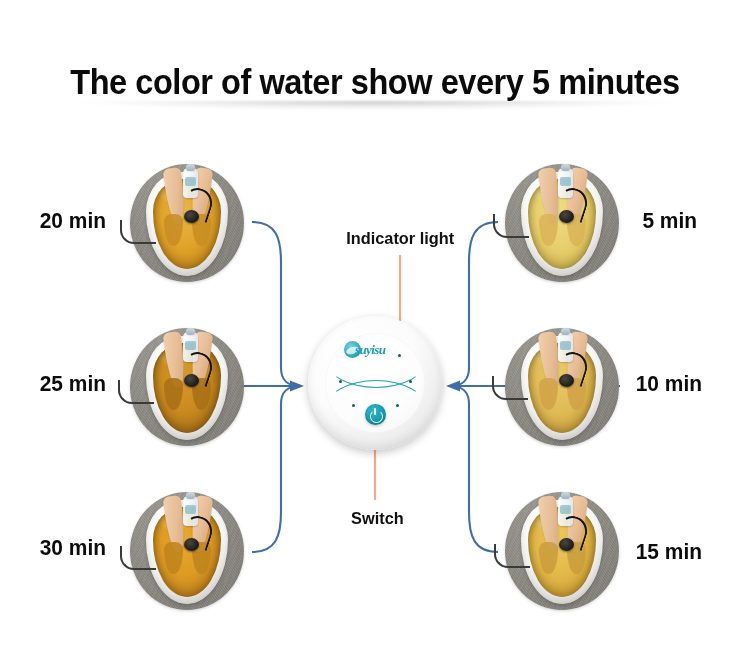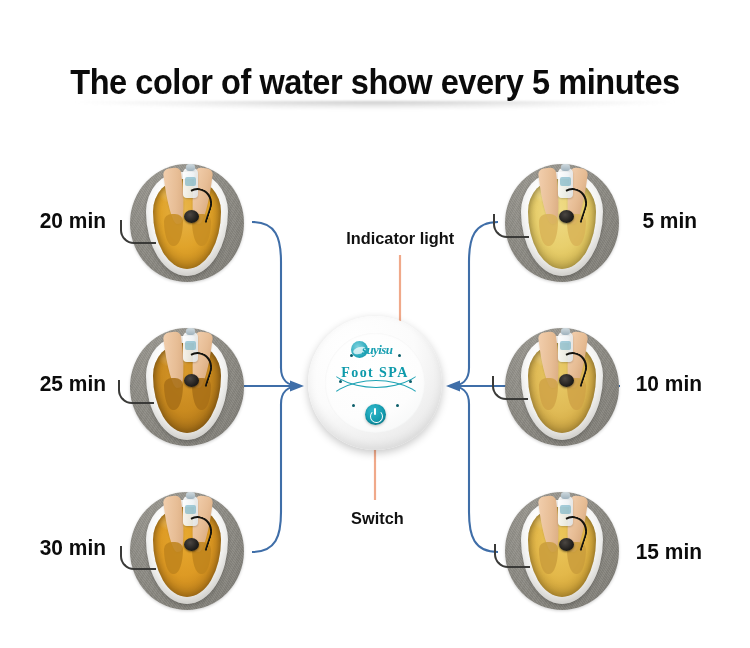--- a/index.html
+++ b/index.html
@@ -160,21 +160,21 @@
   }
   .brand-text{
     position:absolute;left:0;top:49px;width:134px;text-align:center;
     color:#0e9aab;
     font-family:"Liberation Serif",serif;
     font-weight:bold;
     font-size:14px;
     letter-spacing:1.4px;
   }
   .logo{
-    position:absolute;left:43px;top:24px;width:36px;height:19px;
+    position:absolute;left:36px;top:24px;width:36px;height:19px;
   }
   .logo-mark{
     position:absolute;left:0;top:1px;width:17px;height:17px;border-radius:50%;
     background:radial-gradient(circle at 40% 35%,#7fd2de 0%,#25a7ba 65%,#14818f 100%);
   }
   .logo-mark:after{
     content:"";position:absolute;left:2px;top:6px;width:13px;height:7px;
     border-radius:50%;
     background:rgba(255,255,255,.72);
     transform:rotate(-16deg);
@@ -349,21 +349,20 @@
     <div class="dot" style="left:31px;top:64px;"></div>
     <div class="dot" style="left:101px;top:64px;"></div>
     <div class="dot" style="left:44px;top:88px;"></div>
     <div class="dot" style="left:88px;top:88px;"></div>
 
     <div class="logo">
       <div class="logo-mark"></div>
       <div class="logo-word">suyisu</div>
     </div>
 
-    <div class="brand-text">Foot SPA</div>
 
     <div class="powerbtn">
       <div class="ring"></div>
       <div class="stem"></div>
     </div>
   </div>
 
 </div>
 
 </body></html>

